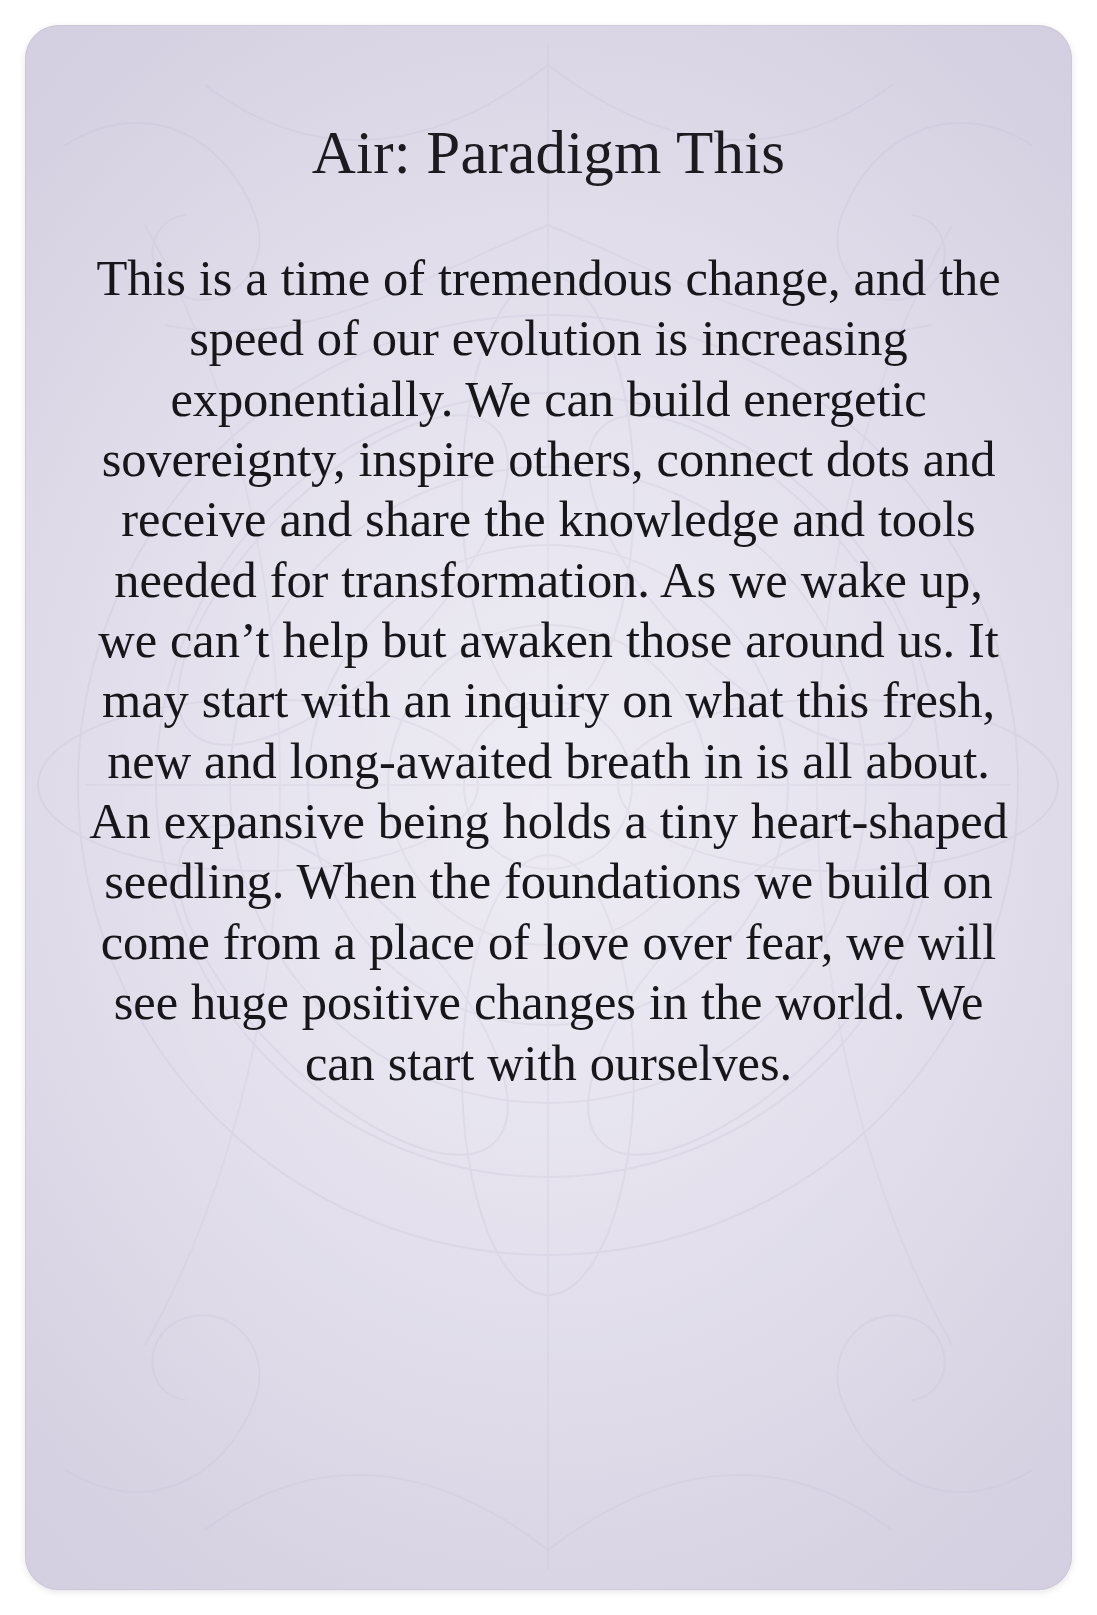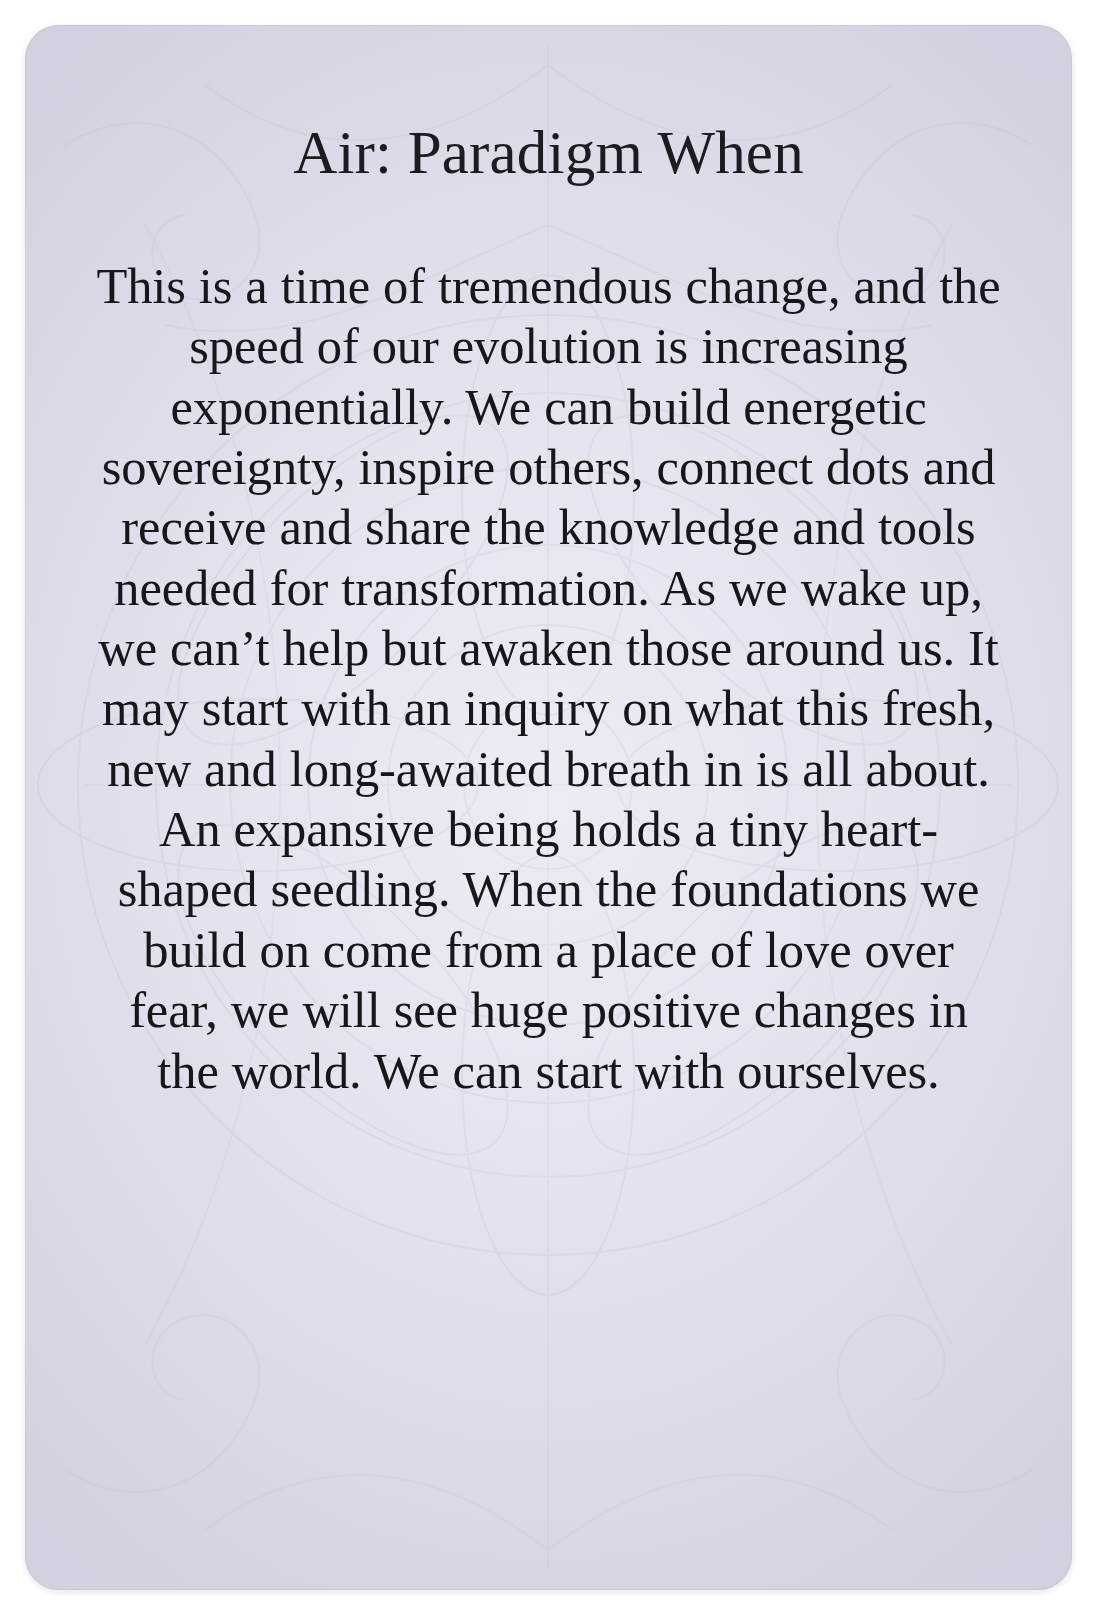--- a/index.html
+++ b/index.html
@@ -53,21 +53,21 @@
     margin: 0;
     padding-top: 96px;
     font-size: 61px;
     font-weight: 400;
     line-height: 1.05;
     color: #1d1b20;
     letter-spacing: 0.2px;
   }
 
   .card-body {
-    margin: 8px;
+    margin: 0;
     padding-top: 63px;
     font-size: 50.5px;
     line-height: 1.195;
     color: #17161a;
     letter-spacing: -0.1px;
     word-spacing: 0.5px;
   }
 </style>
 </head>
 <body>
@@ -118,17 +118,17 @@
           <path d="M120 200 C 300 520, 300 1000, 120 1320"></path>
           <path d="M927 200 C 747 520, 747 1000, 927 1320"></path>
         </g>
       </g>
     </svg>
   </div>
 
   <div class="vignette"></div>
 
   <div class="content">
-    <h1 class="card-title">Air: Paradigm When</h1>
+    <h1 class="card-title">Air: Paradigm This</h1>
     <p class="card-body">This is a time of tremendous change, and the speed of our evolution is increasing exponentially. We can build energetic sovereignty, inspire others, connect dots and receive and share the knowledge and tools needed for transformation. As we wake up, we can’t help but awaken those around us. It may start with an inquiry on what this fresh, new and long-awaited breath in is all about. An expansive being holds a tiny heart-shaped seedling. When the foundations we build on come from a place of love over fear, we will see huge positive changes in the world. We can start with ourselves.</p>
   </div>
 
 </div>
 
 </body></html>

